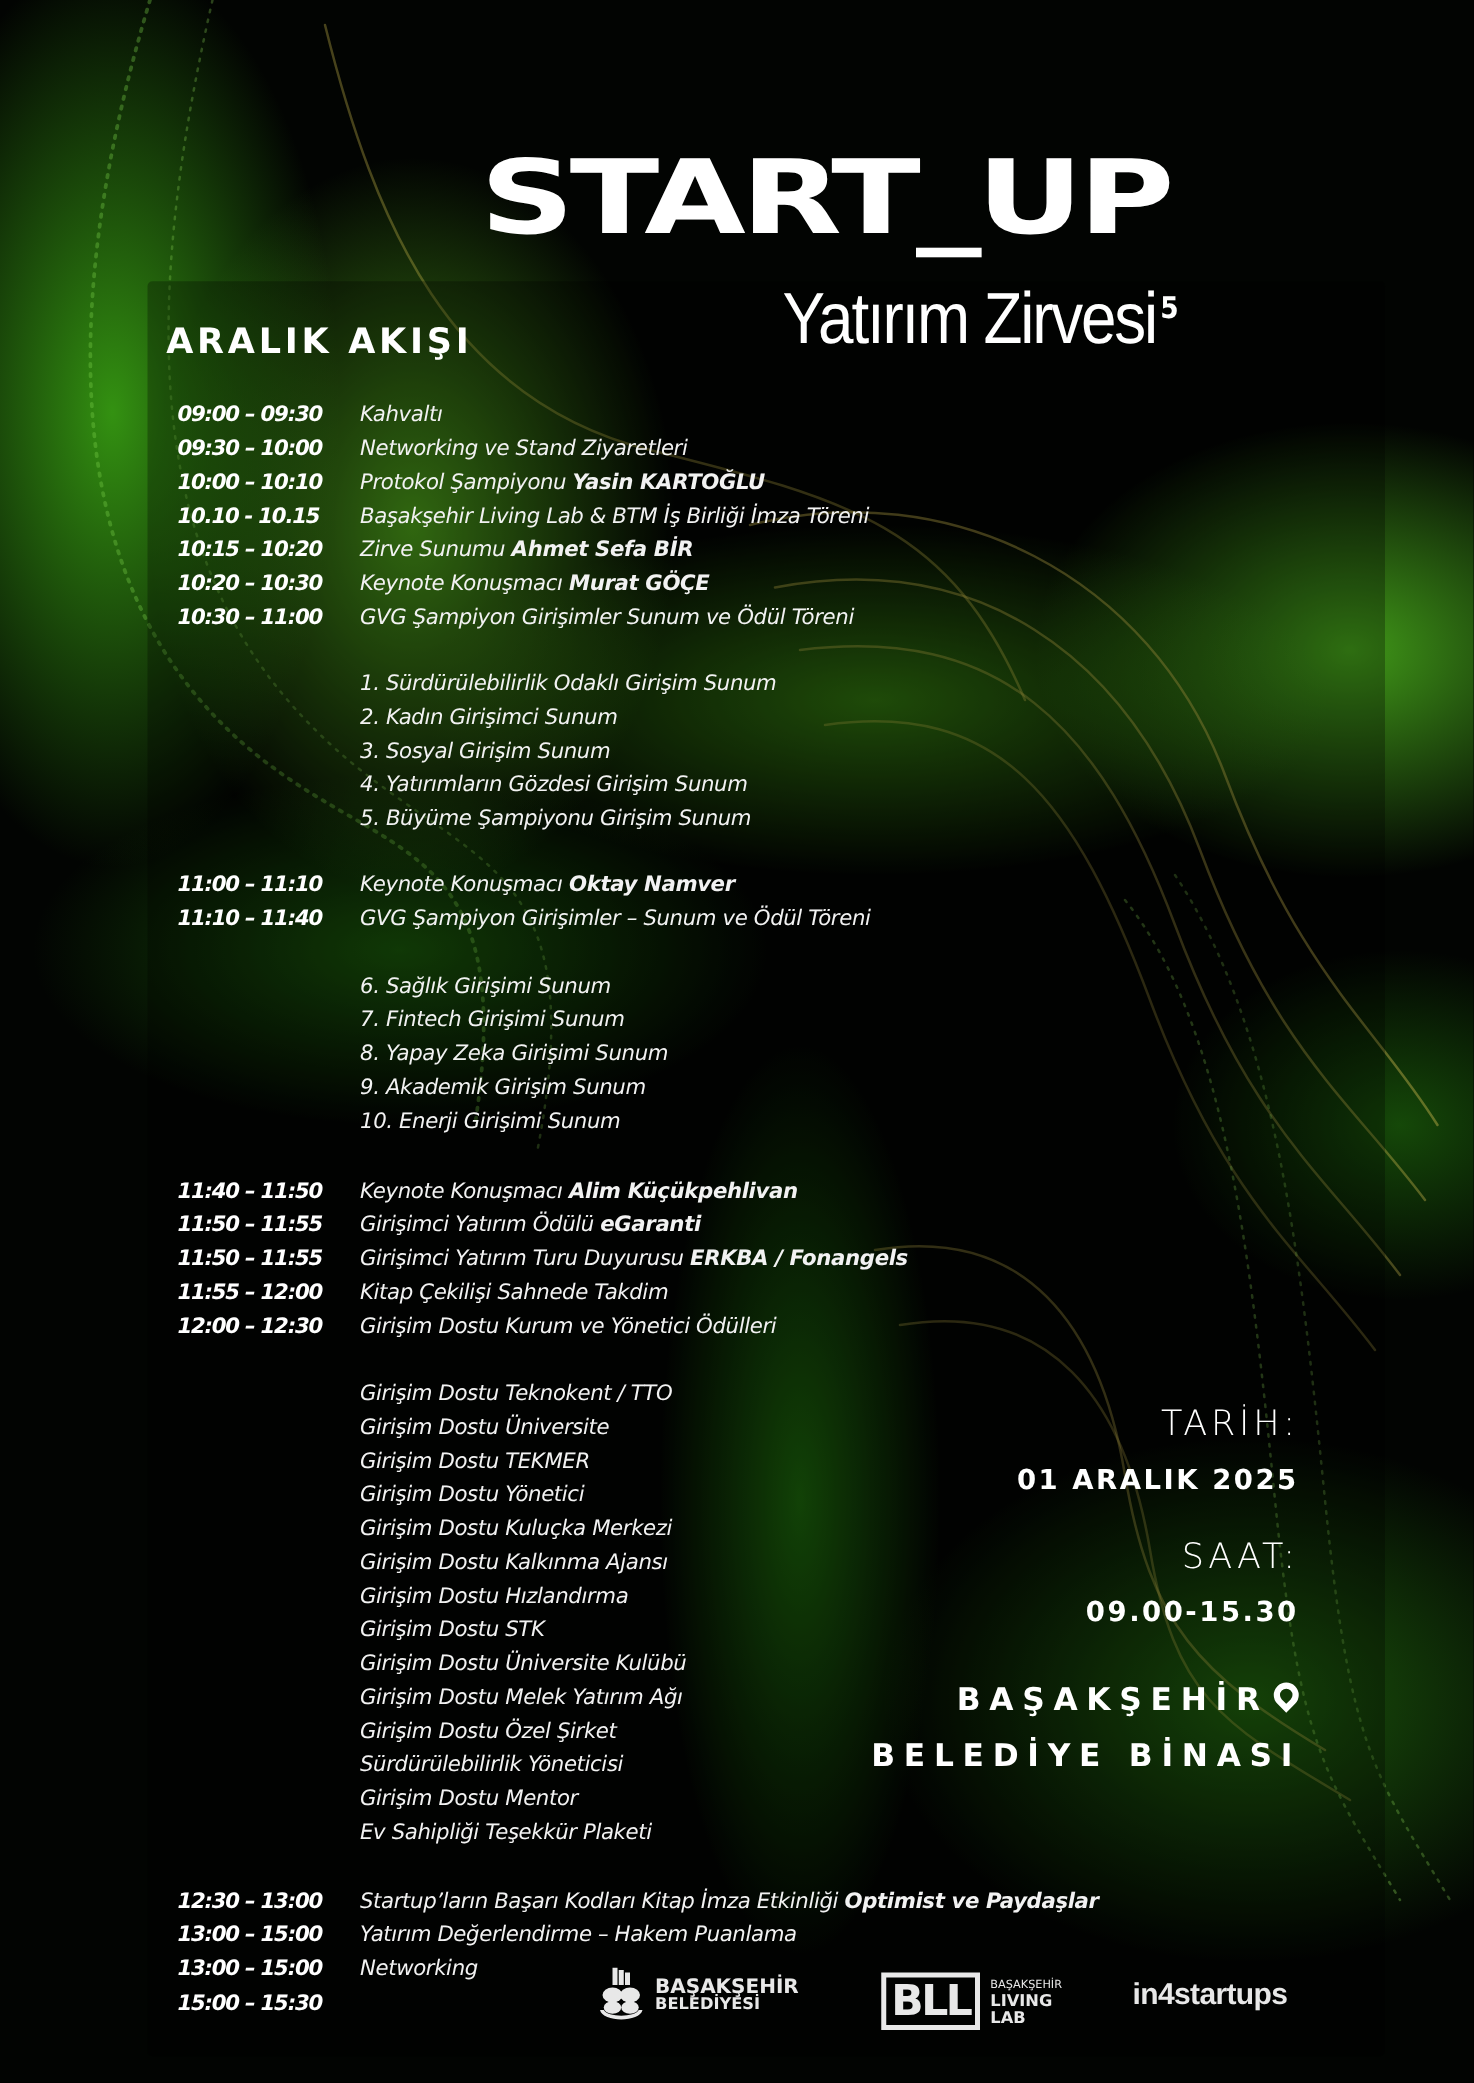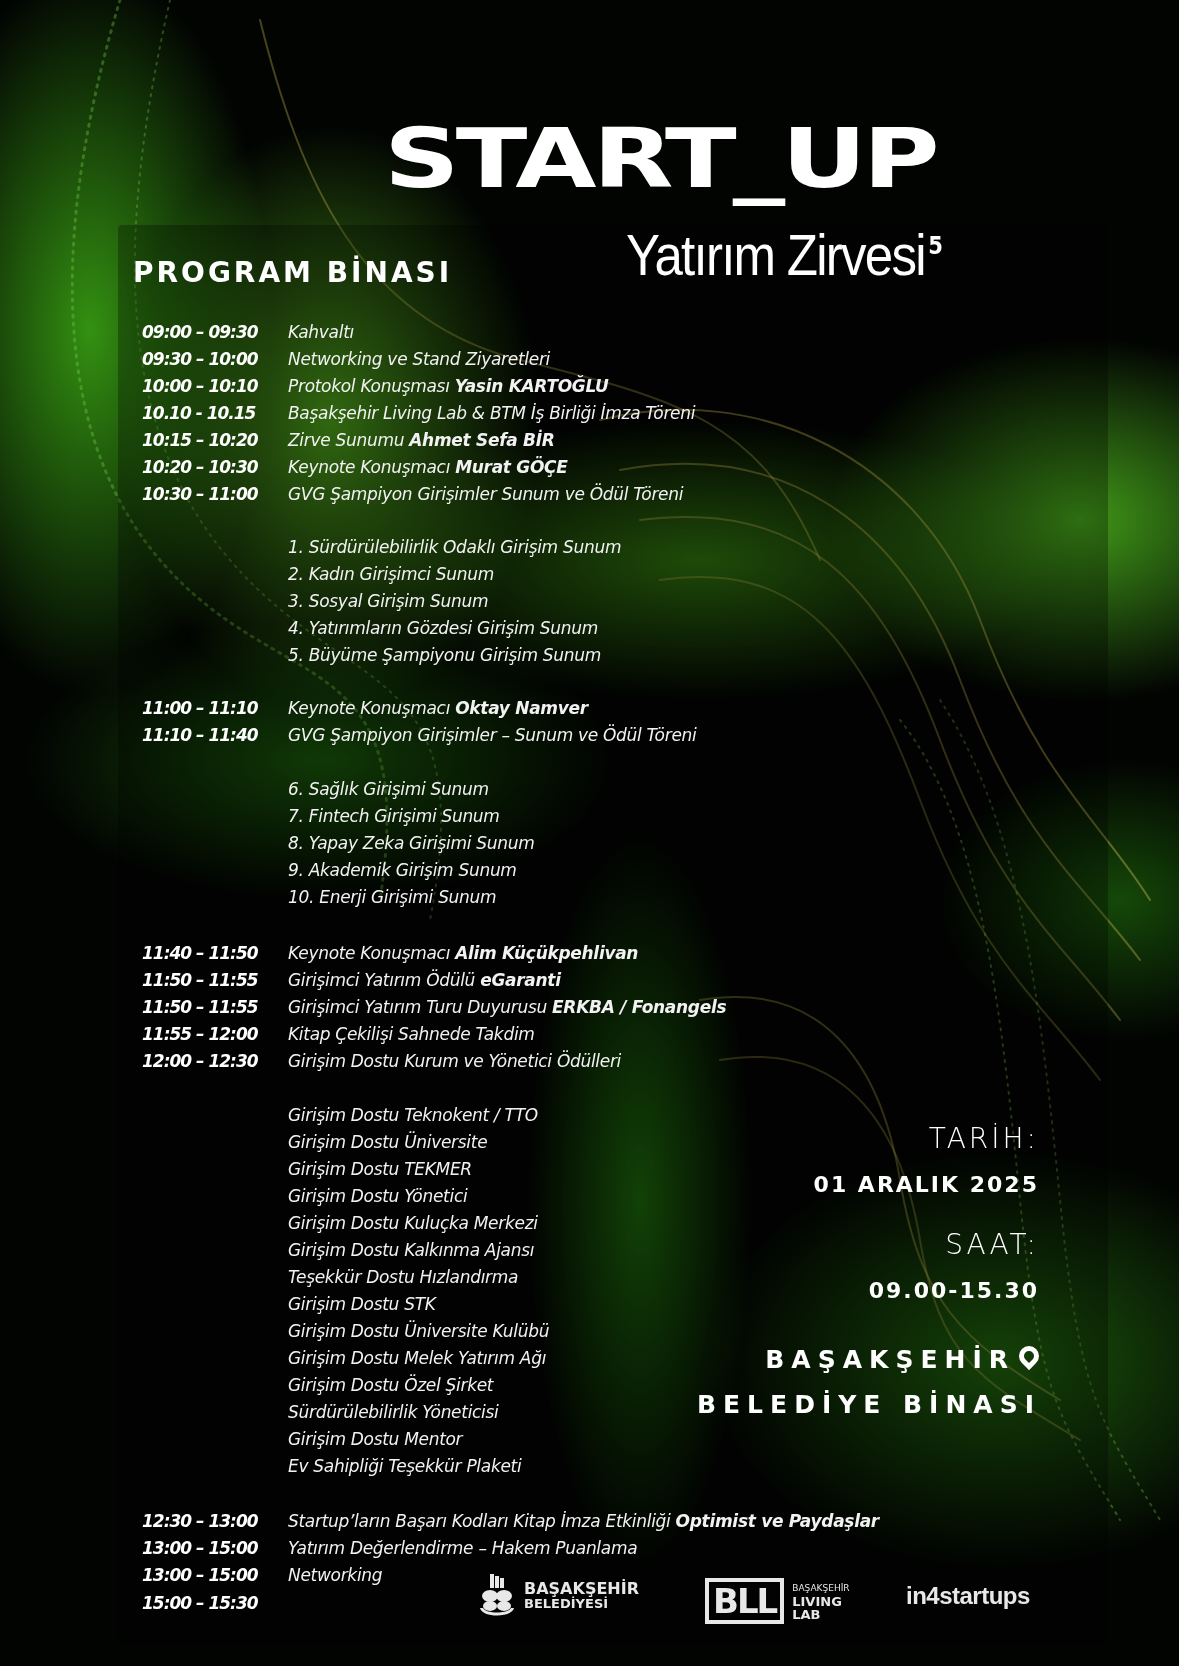--- a/index.html
+++ b/index.html
@@ -61,34 +61,34 @@
       <path d="M940 700 C 1020 820, 1040 1000, 1060 1200 S 1100 1420, 1160 1520" stroke="#8ad455" stroke-opacity="0.3" stroke-width="2" stroke-dasharray="2 6"></path>
     </g>
   </svg>
 </div>
 
 <div class="panel"></div>
 
 <div class="title">START_UP</div>
 <div class="subtitle"><span>Yatırım Zirvesi</span><sup>5</sup></div>
 
-<div class="prog-head">PROGRAM BİNASI</div>
+<div class="prog-head">ARALIK AKIŞI</div>
 
 <div class="sched" id="sched">
     <div class="row" style="top: 319px;">
       <span class="time">09:00 – 09:30</span>
       <span class="desc"><span>Kahvaltı</span><b></b></span>
     </div>
     <div class="row" style="top: 346px;">
       <span class="time">09:30 – 10:00</span>
       <span class="desc"><span>Networking ve Stand Ziyaretleri</span><b></b></span>
     </div>
     <div class="row" style="top: 373px;">
       <span class="time">10:00 – 10:10</span>
-      <span class="desc"><span>Protokol Konuşması </span><b>Yasin KARTOĞLU</b></span>
+      <span class="desc"><span>Protokol Şampiyonu </span><b>Yasin KARTOĞLU</b></span>
     </div>
     <div class="row" style="top: 400px;">
       <span class="time">10.10 - 10.15</span>
       <span class="desc"><span>Başakşehir Living Lab &amp; BTM İş Birliği İmza Töreni</span><b></b></span>
     </div>
     <div class="row" style="top: 427px;">
       <span class="time">10:15 – 10:20</span>
       <span class="desc"><span>Zirve Sunumu </span><b>Ahmet Sefa BİR</b></span>
     </div>
     <div class="row" style="top: 454px;">
@@ -186,21 +186,21 @@
     <div class="row" style="top: 1210px;">
       <span class="time"></span>
       <span class="desc"><span>Girişim Dostu Kuluçka Merkezi</span><b></b></span>
     </div>
     <div class="row" style="top: 1237px;">
       <span class="time"></span>
       <span class="desc"><span>Girişim Dostu Kalkınma Ajansı</span><b></b></span>
     </div>
     <div class="row" style="top: 1264px;">
       <span class="time"></span>
-      <span class="desc"><span>Teşekkür Dostu Hızlandırma</span><b></b></span>
+      <span class="desc"><span>Girişim Dostu Hızlandırma</span><b></b></span>
     </div>
     <div class="row" style="top: 1291px;">
       <span class="time"></span>
       <span class="desc"><span>Girişim Dostu STK</span><b></b></span>
     </div>
     <div class="row" style="top: 1318px;">
       <span class="time"></span>
       <span class="desc"><span>Girişim Dostu Üniversite Kulübü</span><b></b></span>
     </div>
     <div class="row" style="top: 1345px;">

